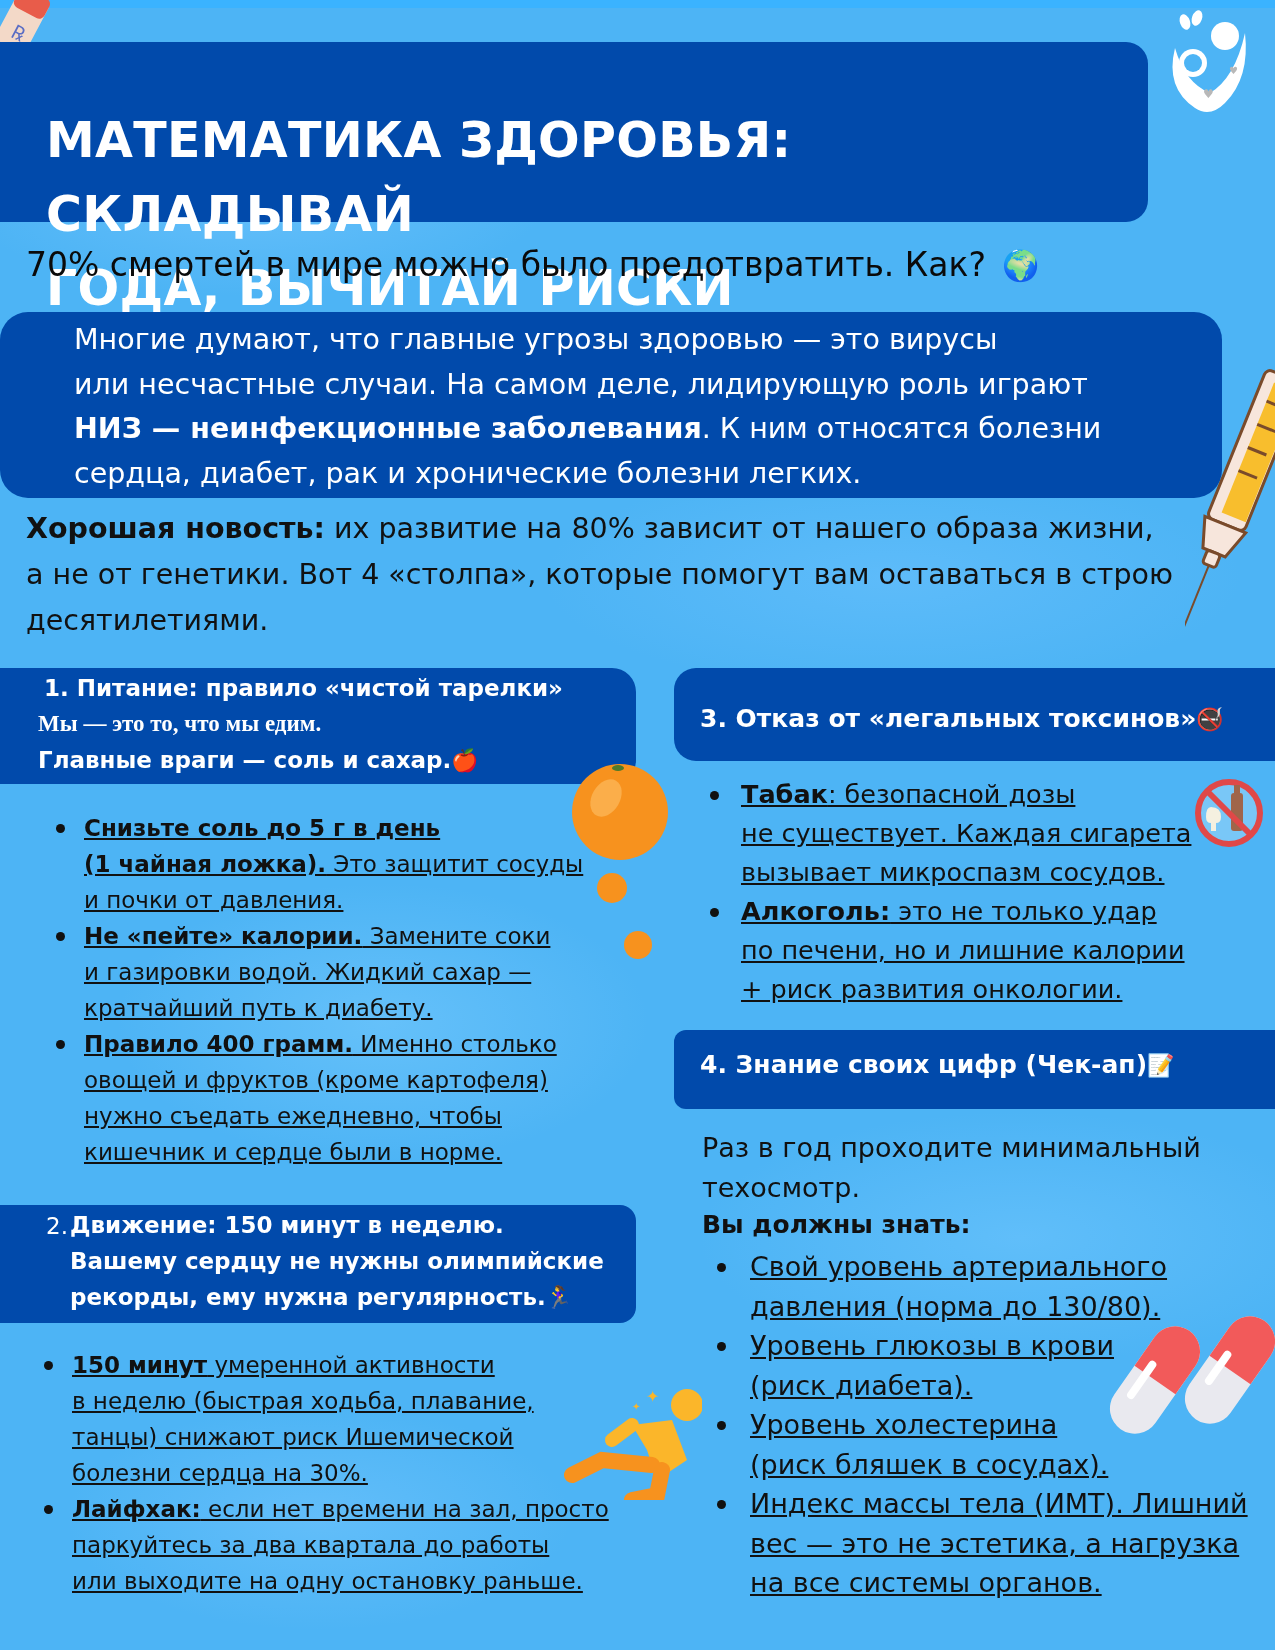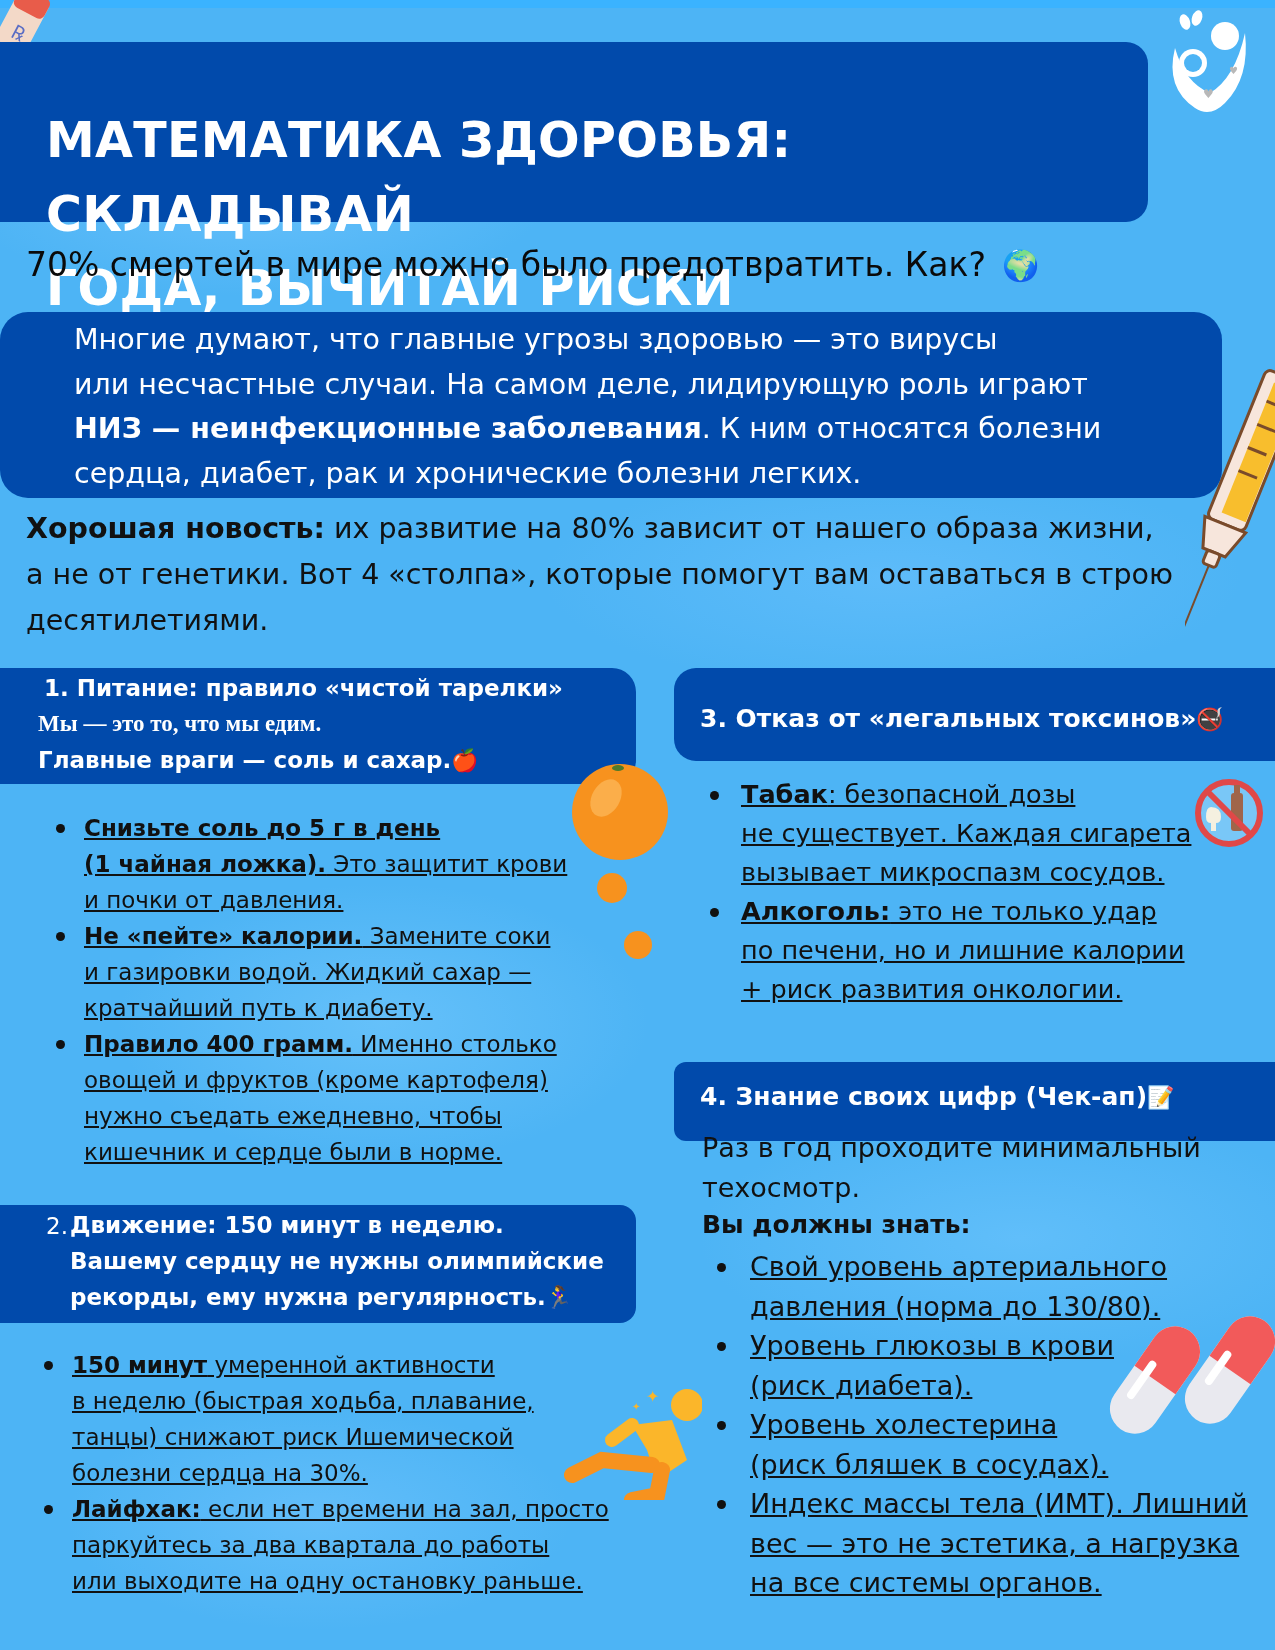--- a/index.html
+++ b/index.html
@@ -50,21 +50,21 @@
     font-size: 28.5px; line-height: 46px; color: #111;
   }
 
   .sec-head {
     position: absolute; background: #014aab; color: #fff; font-weight: bold;
   }
   .sec1 { left: 0; top: 668px; width: 636px; height: 116px; border-radius: 0 24px 24px 0; }
   .sec1 .l { position: absolute; left: 38px; font-size: 23px; line-height: 36px; white-space: nowrap; }
   .sec3 { left: 674px; top: 668px; width: 601px; height: 93px; border-radius: 22px 0 0 22px; }
   .sec3 .l { position: absolute; left: 26px; top: 36px; font-size: 25px; white-space: nowrap; }
-  .sec4 { left: 674px; top: 1030px; width: 601px; height: 79px; border-radius: 12px 0 0 12px; margin-top: 32px; }
+  .sec4 { left: 674px; top: 1030px; width: 601px; height: 79px; border-radius: 12px 0 0 12px; }
   .sec4 .l { position: absolute; left: 26px; top: 20px; font-size: 25px; white-space: nowrap; }
   .sec2 { left: 0; top: 1205px; width: 636px; height: 118px; border-radius: 0 16px 16px 0; }
   .sec2 .num { position: absolute; left: 46px; top: 8px; font-size: 23px; font-weight: normal; }
   .sec2 .l { position: absolute; left: 70px; font-size: 23px; line-height: 36px; white-space: nowrap; }
 
   ul.blist { position: absolute; list-style: none; }
   ul.blist li { position: relative; padding-left: 0; text-decoration: underline; }
   ul.blist li::before {
     content: ""; position: absolute; width: 9px; height: 9px; border-radius: 50%;
     background: #111;
@@ -172,21 +172,21 @@
     <ellipse cx="38" cy="38" rx="14" ry="20" fill="#fbae4a" transform="rotate(30 38 38)"></ellipse>
     <ellipse cx="50" cy="8" rx="6" ry="3" fill="#4f7a2a"></ellipse>
     <circle cx="44" cy="128" r="15" fill="#f7921e"></circle>
     <circle cx="70" cy="185" r="14" fill="#f7921e"></circle>
   </svg>
 </div>
 
 <ul class="blist list1">
   <li>
     <b>Снизьте соль до 5 г в день</b><br>
-    <b>(1 чайная ложка).</b><span> Это защитит крови</span><br>
+    <b>(1 чайная ложка).</b><span> Это защитит сосуды</span><br>
     <span>и почки от давления.</span>
   </li>
   <li>
     <b>Не «пейте» калории.</b><span> Замените соки</span><br>
     <span>и газировки водой. Жидкий сахар —</span><br>
     <span>кратчайший путь к диабету.</span>
   </li>
   <li>
     <b>Правило 400 грамм.</b><span> Именно столько</span><br>
     <span>овощей и фруктов (кроме картофеля)</span><br>

